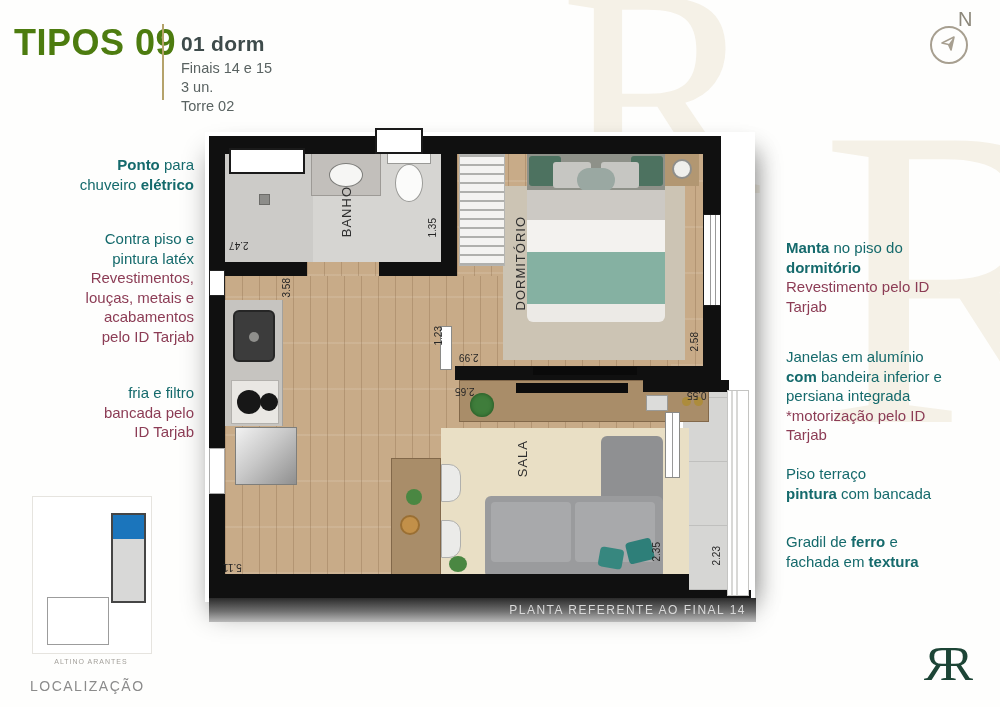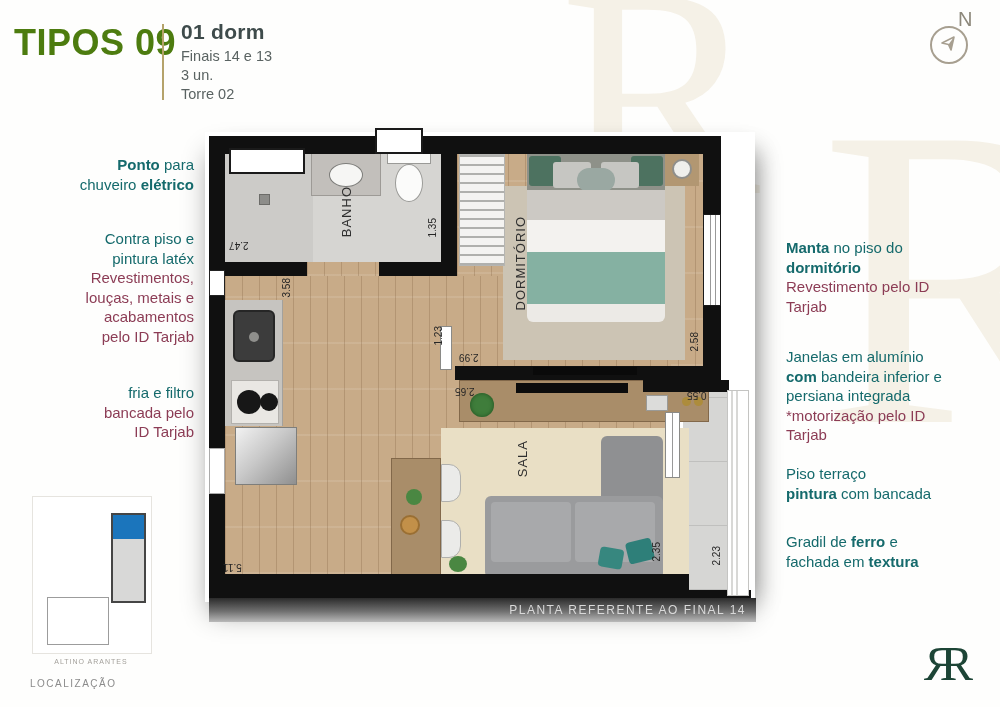--- a/index.html
+++ b/index.html
@@ -5,39 +5,39 @@
   html,body{margin:0;padding:0;background:#e8e8e8;}
   .page{position:relative;width:1000px;height:707px;background:#fefefd;overflow:hidden;
         font-family:"Liberation Sans",sans-serif;}
   .abs{position:absolute;}
   
   .wm{position:absolute;font-family:"Liberation Serif",serif;color:#f5f1e7;user-select:none;z-index:0;}
   
   .title{font-size:36px;font-weight:700;color:#4d7c0f;letter-spacing:.5px;}
   .area{font-size:30px;font-weight:500;color:#b2a065;text-align:right;}
   .divider{width:2px;background:#b5a36b;}
-  .info1{font-size:21px;font-weight:600;color:#3e4b4b;letter-spacing:.3px;}
+  .info1{font-size:21px;font-weight:600;color:#3e4b4b;letter-spacing:.3px;margin-top:12px;}
   .info2{font-size:14.5px;color:#5a6362;line-height:1.3;margin-top:3px;}
   
   .compass-circle{width:34px;height:34px;border:2px solid #a79f90;border-radius:50%;
     display:flex;align-items:center;justify-content:center;}
   .compass-n{font-size:20px;color:#8d887b;}
   
   .ann{font-size:15px;line-height:1.3;z-index:3;}
   .ann .teal{color:#156a6c;}
   .ann .maroon{color:#8c3c55;}
   .ann-left{text-align:right;width:168px;left:26px;}
   .ann-right{text-align:left;width:200px;left:786px;}
   
   .loc-panel{left:32px;top:496px;width:118px;height:156px;background:#fff;border:1px solid #e6e4df;}
   .loc-tower{position:absolute;left:78px;top:16px;width:31px;height:86px;background:#d8d8d7;border:2px solid #454545;}
   .loc-tower-blue{width:100%;height:24px;}
   .loc-rect{position:absolute;left:14px;top:100px;width:60px;height:46px;background:#fff;border:1px solid #9c9c9c;}
   .loc-street{left:32px;top:658px;width:118px;text-align:center;font-size:7px;color:#a3a09b;letter-spacing:1px;}
-  .loc-title{left:30px;top:678px;font-size:10px;color:#8b8b8b;letter-spacing:1.5px;}
+  .loc-title{left:30px;top:678px;font-size:14px;color:#8b8b8b;letter-spacing:1.5px;}
   
   .plan{left:203px;top:128px;width:558px;height:500px;z-index:2;}
   .plan *{position:absolute;box-sizing:border-box;}
   .sheet{left:2px;top:4px;width:550px;height:470px;background:#fff;
          box-shadow:0 16px 26px -6px rgba(0,0,0,.45), 14px 8px 22px -10px rgba(0,0,0,.25);}
   .wall{background:#101010;z-index:6;}
   .wood{background-color:#c8ab88;
     background-image:repeating-linear-gradient(90deg,rgba(124,92,60,.28) 0 1px,transparent 1px 17px),
                      repeating-linear-gradient(0deg,rgba(255,255,255,.10) 0 2px,transparent 2px 46px);}
   .gray-floor{background:#d6d5d2;}
@@ -64,21 +64,21 @@
 <div class="page">
 
   <div class="wm" style="left:560px;top:-80px;font-size:300px;">R</div>
   <div class="wm" style="left:820px;top:30px;font-size:430px;">R</div>
 
   <div class="abs title" style="left:14px;top:22px;">TIPOS 09</div>
   <div class="abs divider" style="left:162px;top:24px;height:76px;"></div>
   <div class="abs" style="left:181px;top:20px;">
     <div class="info1">01 dorm</div>
     <div class="info2">
-      <div>Finais 14 e 13</div>
+      <div>Finais 14 e 15</div>
       <div>3 un.</div>
       <div>Torre 02</div>
     </div>
   </div>
 
   <div class="abs compass-n" style="left:958px;top:8px;">N</div>
   <div class="abs compass-circle" style="left:930px;top:26px;">
     <svg width="22" height="22" viewBox="0 0 22 22">
       <path d="M16 3 L13 16 L10.5 10.5 L4 9 Z" fill="none" stroke="#a79f90" stroke-width="1.6" stroke-linejoin="round"></path>
       <path d="M16 3 L13 16 L10.5 10.5 Z" fill="#a79f90"></path>

